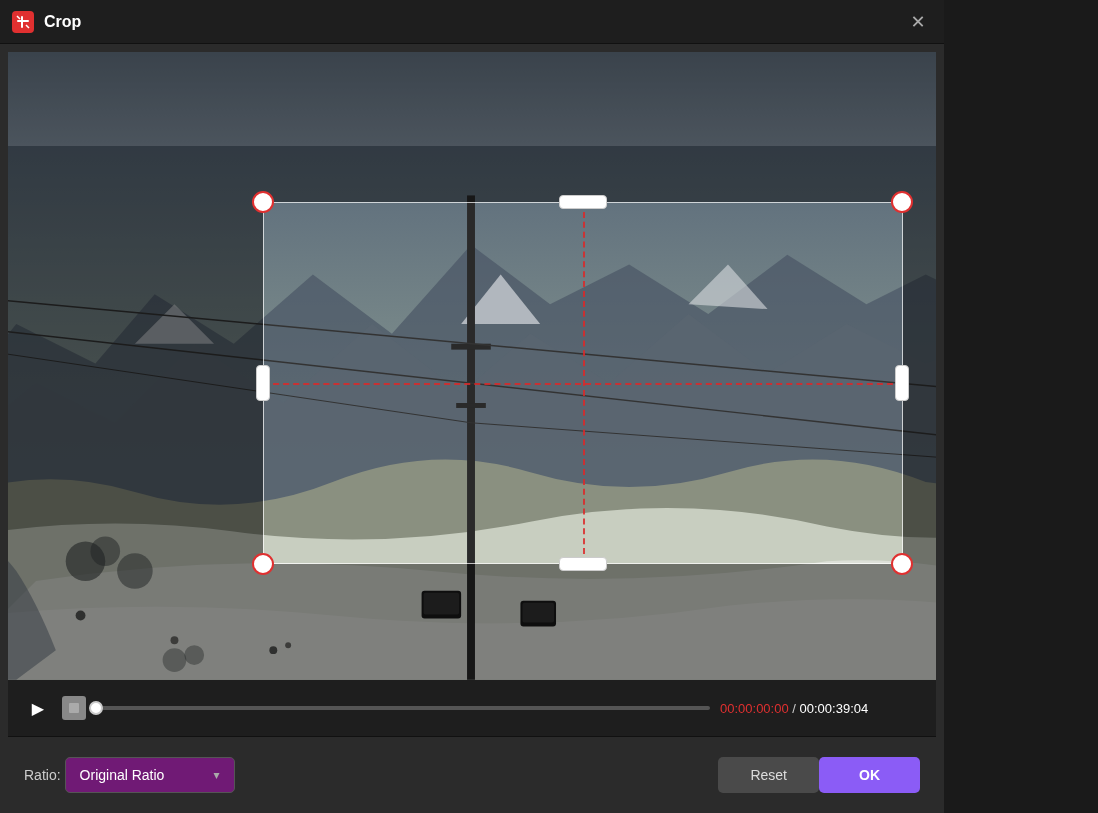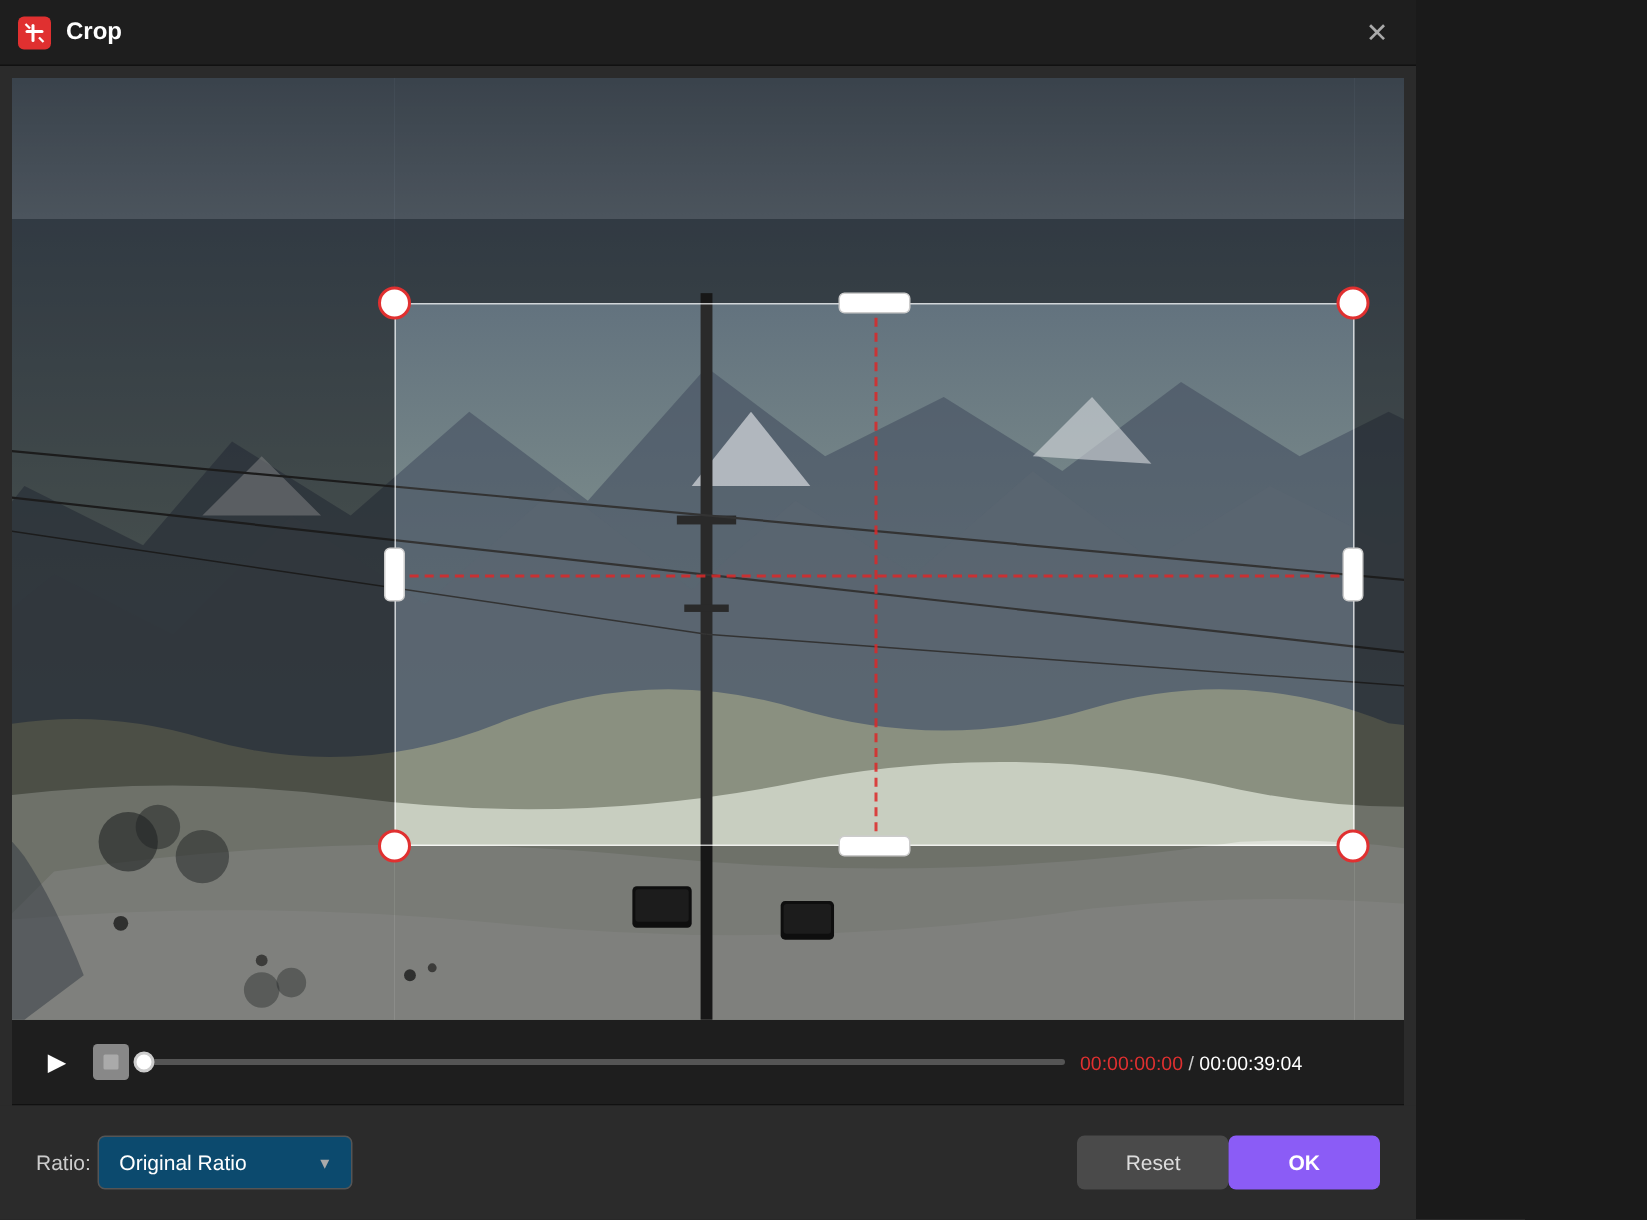--- a/index.html
+++ b/index.html
@@ -321,21 +321,21 @@
       margin-right: 4px;
     }
 
     .ratio-dropdown {
       position: relative;
       display: inline-flex;
       align-items: center;
     }
 
     .ratio-dropdown-btn {
-      background: #0c4a6e;
+      background: #701a75;
       color: #fff;
       border: 1px solid #555;
       border-radius: 5px;
       padding: 9px 14px;
       font-size: 14px;
       cursor: pointer;
       min-width: 170px;
       display: flex;
       align-items: center;
       justify-content: space-between;

